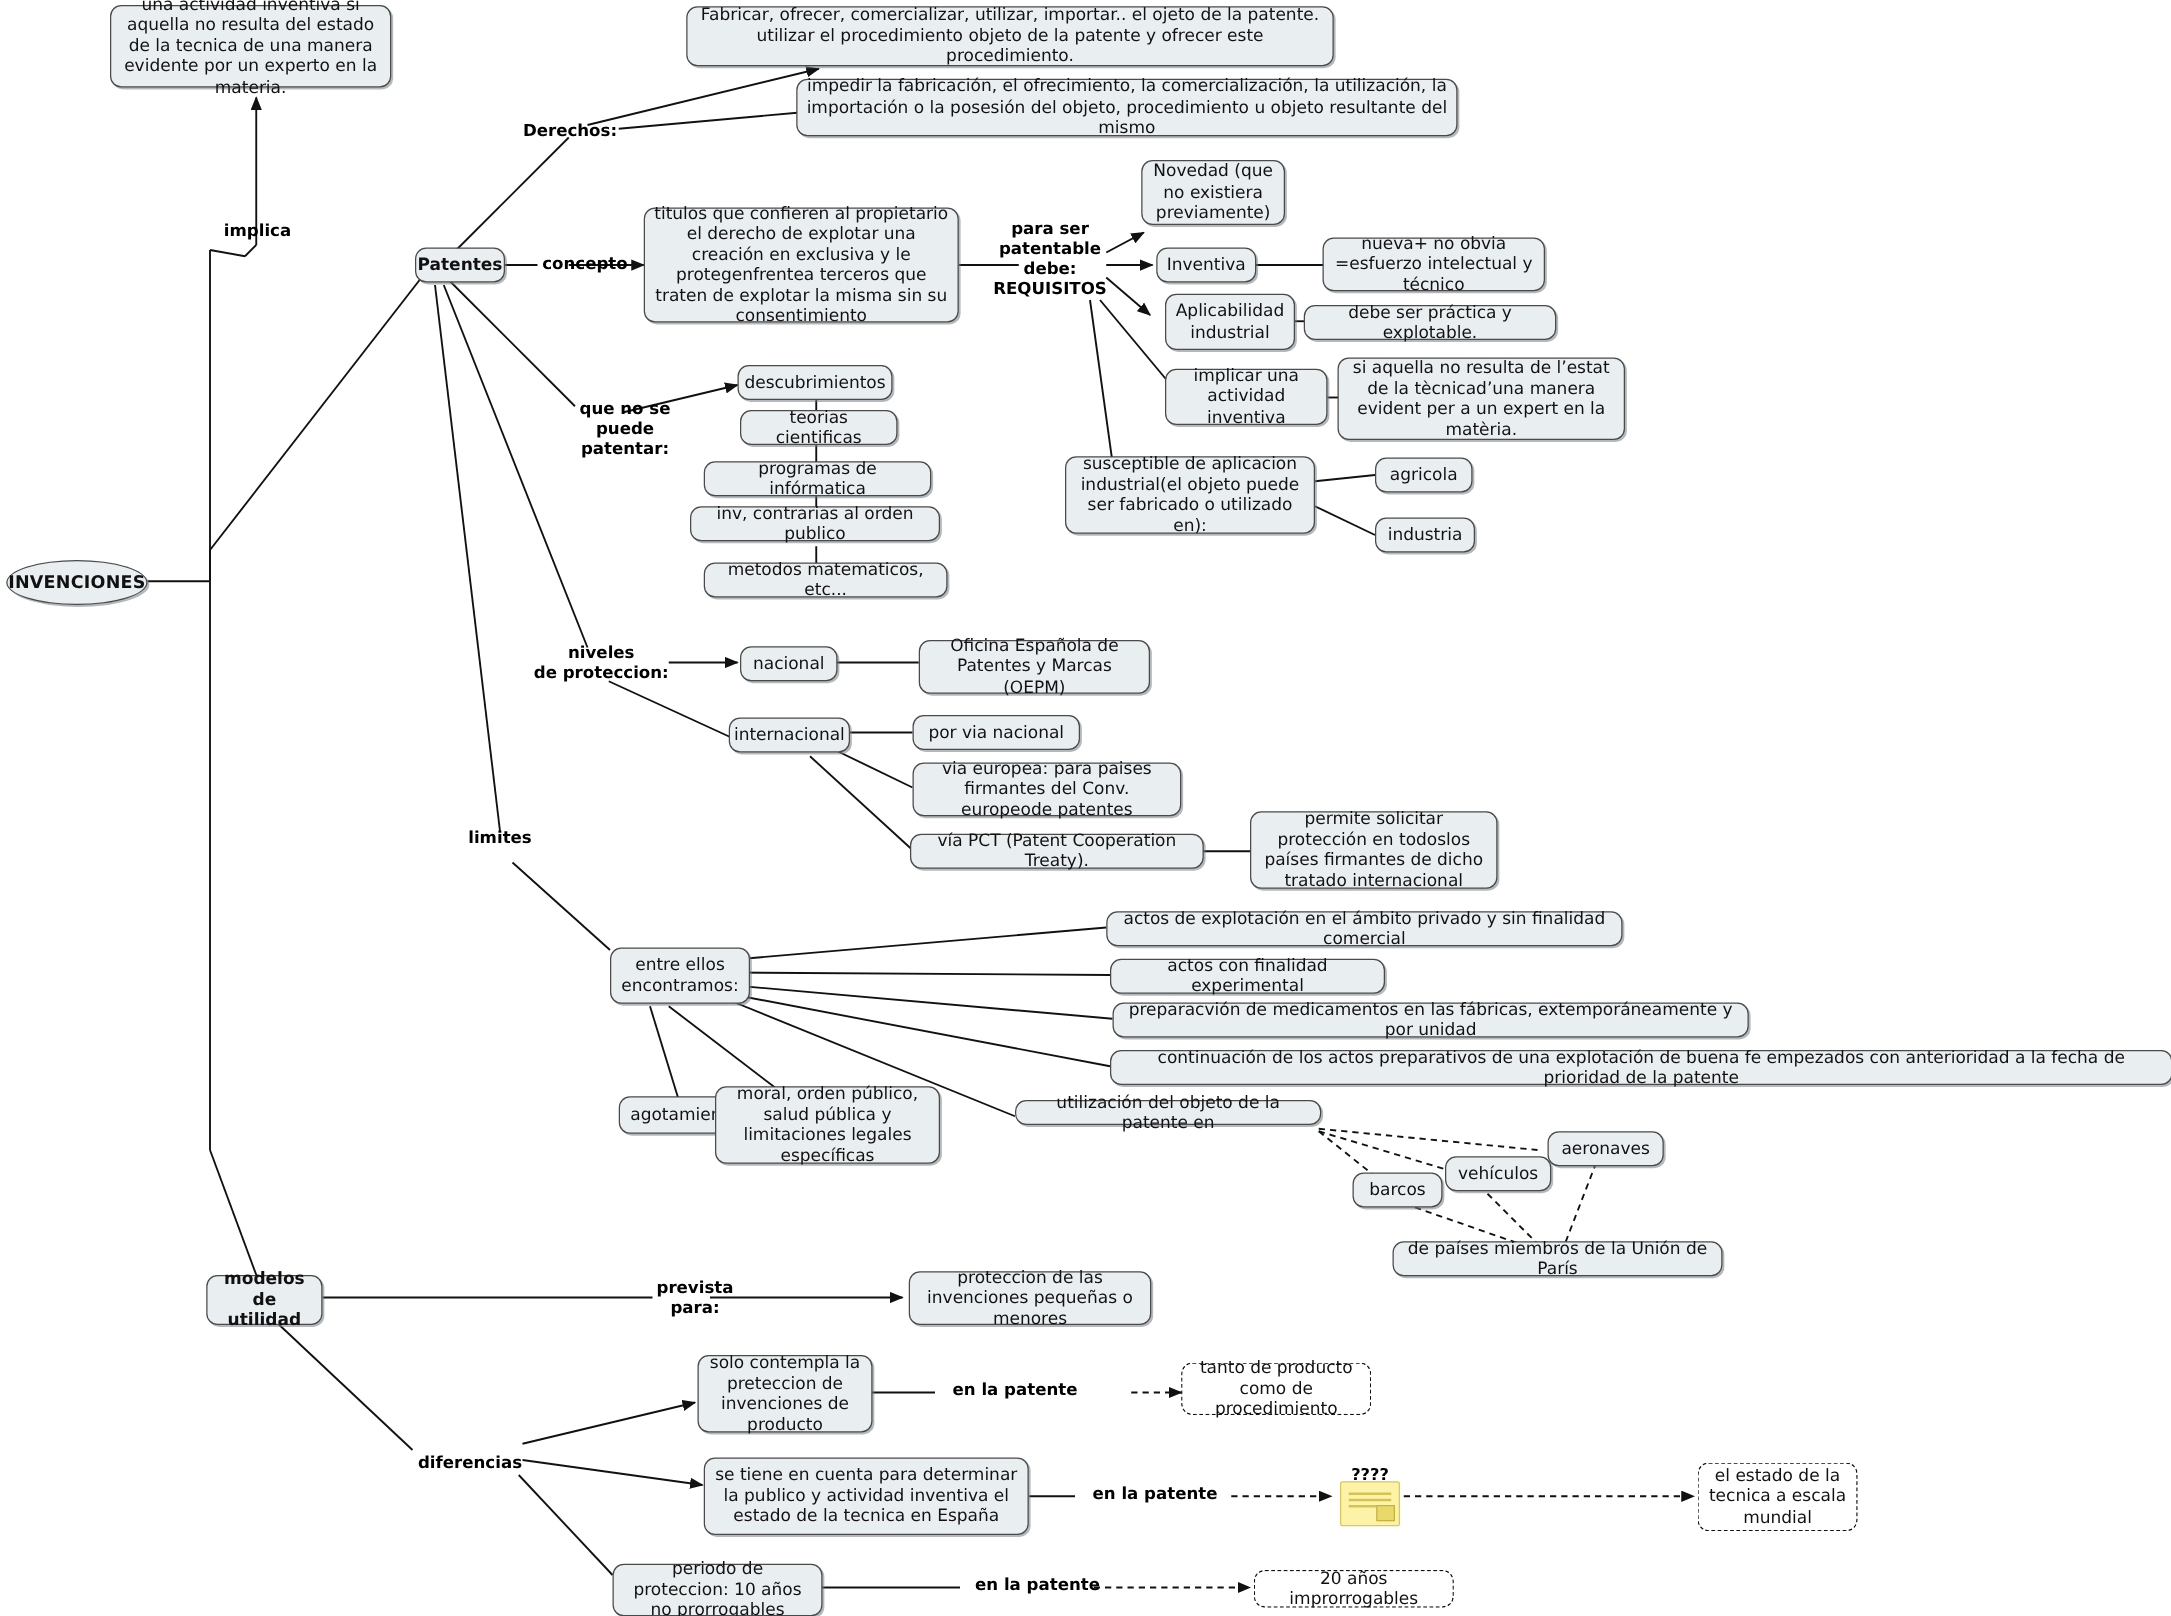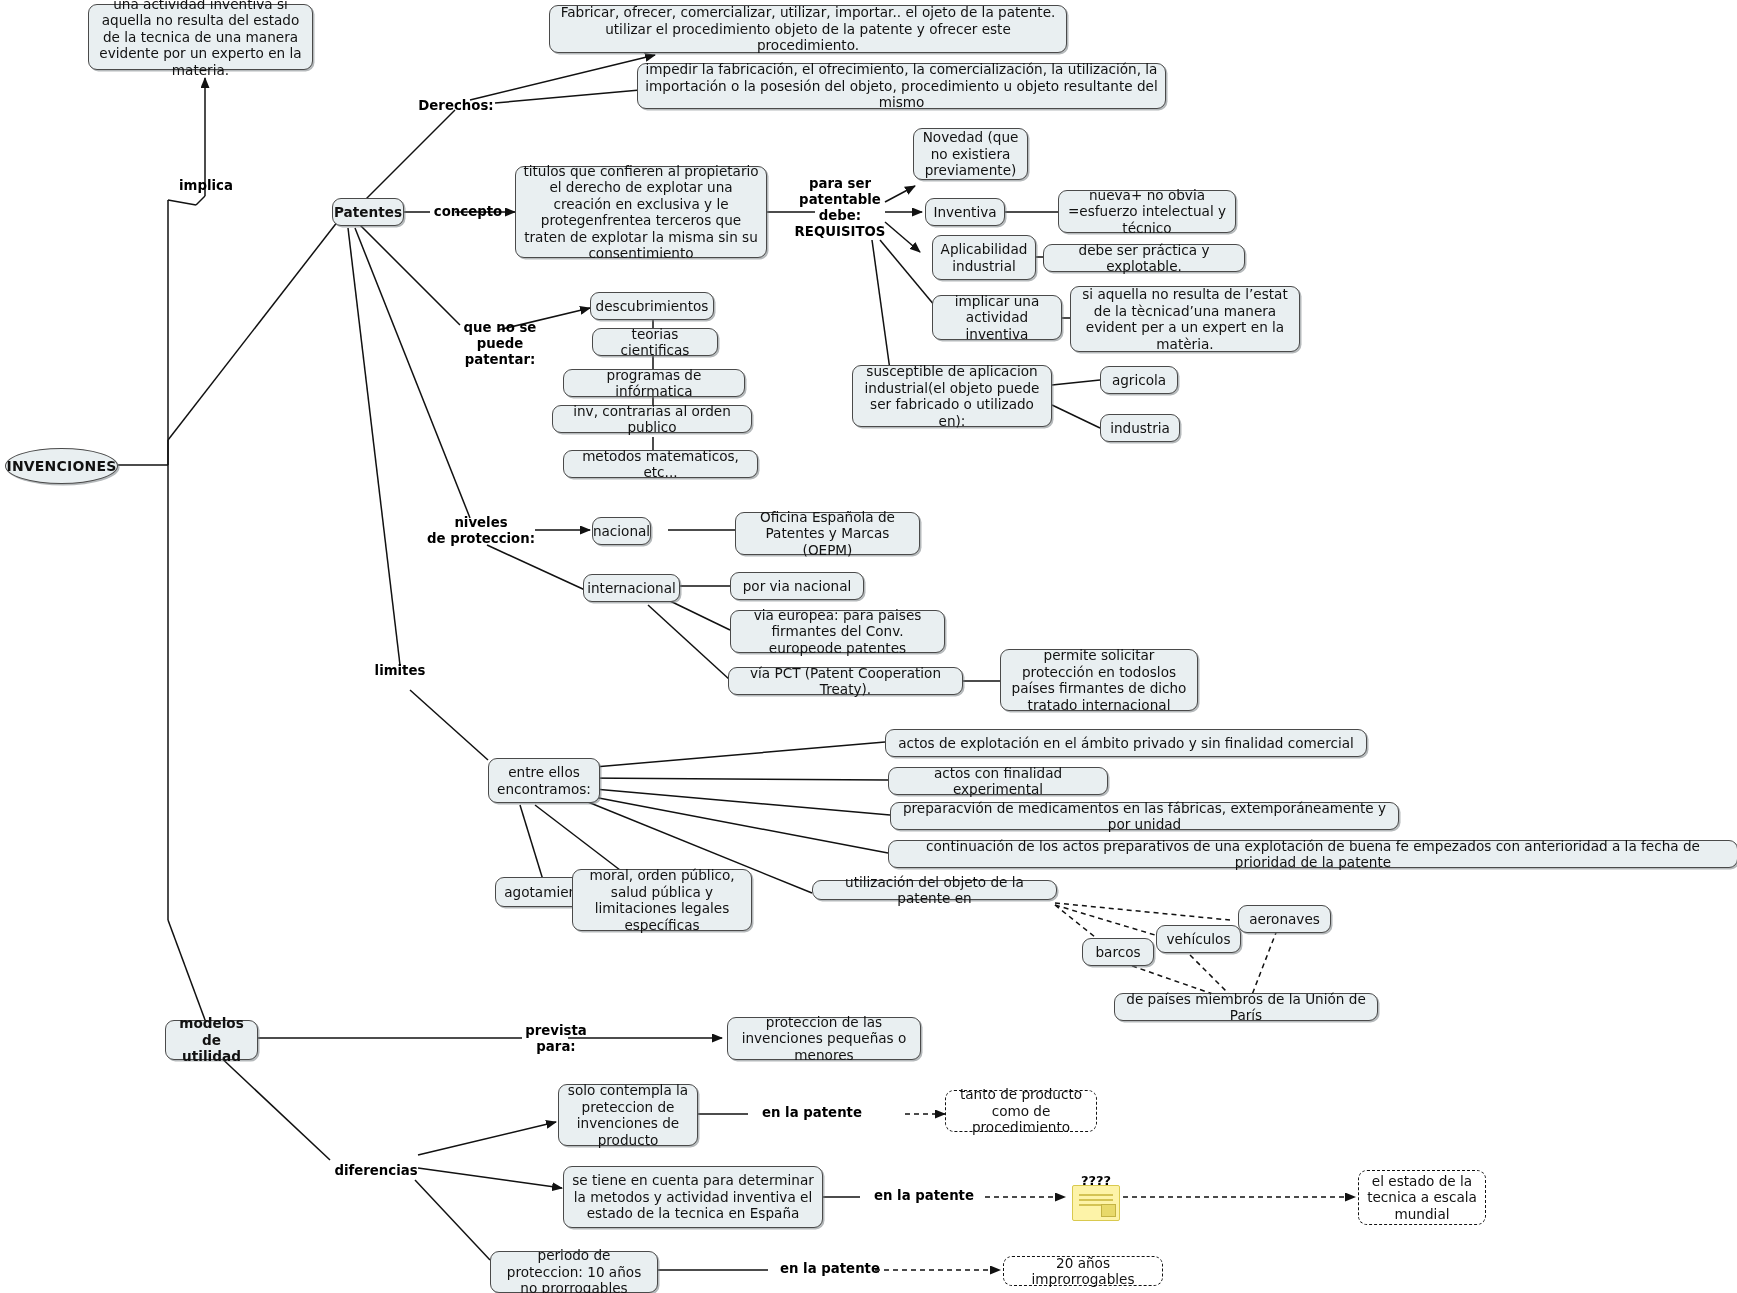--- a/index.html
+++ b/index.html
@@ -226,37 +226,37 @@
   <div class="node" style="left:590px;top:292px;width:124px;height:28px;">descubrimientos</div>
 
   <div class="node" style="left:592px;top:328px;width:126px;height:28px;">teorias cientificas</div>
 
   <div class="node" style="left:563px;top:369px;width:182px;height:28px;">programas de infórmatica</div>
 
   <div class="node" style="left:552px;top:405px;width:200px;height:28px;">inv, contrarias al orden publico</div>
 
   <div class="node" style="left:563px;top:450px;width:195px;height:28px;">metodos matematicos, etc...</div>
 
-  <div class="node" style="left:592px;top:517px;width:59px;height:28px;">nacional</div>
+  <div class="node" style="left:592px;top:517px;width:78px;height:28px;">nacional</div>
 
   <div class="node" style="left:735px;top:512px;width:185px;height:43px;">Oficina Española de Patentes y Marcas (OEPM)</div>
 
   <div class="node" style="left:583px;top:574px;width:97px;height:28px;">internacional</div>
 
   <div class="node" style="left:730px;top:572px;width:134px;height:28px;">por via nacional</div>
 
   <div class="node" style="left:730px;top:610px;width:215px;height:43px;">via europea: para paises firmantes del Conv. europeode patentes</div>
 
   <div class="node" style="left:728px;top:667px;width:235px;height:28px;">vía PCT (Patent Cooperation Treaty).</div>
 
   <div class="node" style="left:1000px;top:649px;width:198px;height:62px;">permite solicitar protección en todoslos países firmantes de dicho tratado internacional</div>
 
   <div class="node" style="left:488px;top:758px;width:112px;height:45px;">entre ellos encontramos:</div>
 
-  <div class="node" style="left:885px;top:729px;width:482px;height:28px;">actos de explotación en el ámbito privado y sin finalidad comercial</div>
+  <div class="node" style="left:885px;top:729px;width:413px;height:28px;">actos de explotación en el ámbito privado y sin finalidad comercial</div>
 
   <div class="node" style="left:888px;top:767px;width:220px;height:28px;">actos con finalidad experimental</div>
 
   <div class="node" style="left:890px;top:802px;width:509px;height:28px;">preparacvión de medicamentos en las fábricas, extemporáneamente y por unidad</div>
 
   <div class="node" style="left:888px;top:840px;width:850px;height:28px;">continuación de los actos preparativos de una explotación de buena fe empezados con anterioridad a la fecha de prioridad de la patente</div>
 
   <div class="node" style="left:812px;top:880px;width:245px;height:20px;">utilización del objeto de la patente en</div>
 
   <div class="node" style="left:495px;top:877px;width:105px;height:30px;">agotamiento</div>
@@ -272,21 +272,21 @@
   <div class="node" style="left:1114px;top:993px;width:264px;height:28px;">de países miembros de la Unión de París</div>
 
   <div class="node bold" style="left:165px;top:1020px;width:93px;height:40px;">modelos de utilidad</div>
 
   <div class="node" style="left:727px;top:1017px;width:194px;height:43px;">proteccion de las invenciones pequeñas o menores</div>
 
   <div class="node" style="left:558px;top:1084px;width:140px;height:62px;">solo contempla la preteccion de invenciones de producto</div>
 
   <div class="node dashed" style="left:945px;top:1090px;width:152px;height:42px;">tanto de producto como de procedimiento</div>
 
-  <div class="node" style="left:563px;top:1166px;width:260px;height:62px;">se tiene en cuenta para determinar la metodos y actividad inventiva el estado de la tecnica en España</div>
+  <div class="node" style="left:563px;top:1166px;width:260px;height:62px;">se tiene en cuenta para determinar la publico y actividad inventiva el estado de la tecnica en España</div>
 
   <div class="node dashed" style="left:1358px;top:1170px;width:128px;height:55px;">el estado de la tecnica a escala mundial</div>
 
   <div class="node" style="left:490px;top:1251px;width:168px;height:42px;">periodo de proteccion: 10 años no prorrogables</div>
 
   <div class="node dashed" style="left:1003px;top:1256px;width:160px;height:30px;">20 años improrrogables</div>
 
   <div class="label" style="left:172px;top:178px;width:68px;">implica</div>
 
   <div class="label" style="left:418px;top:98px;width:76px;">Derechos:</div>

